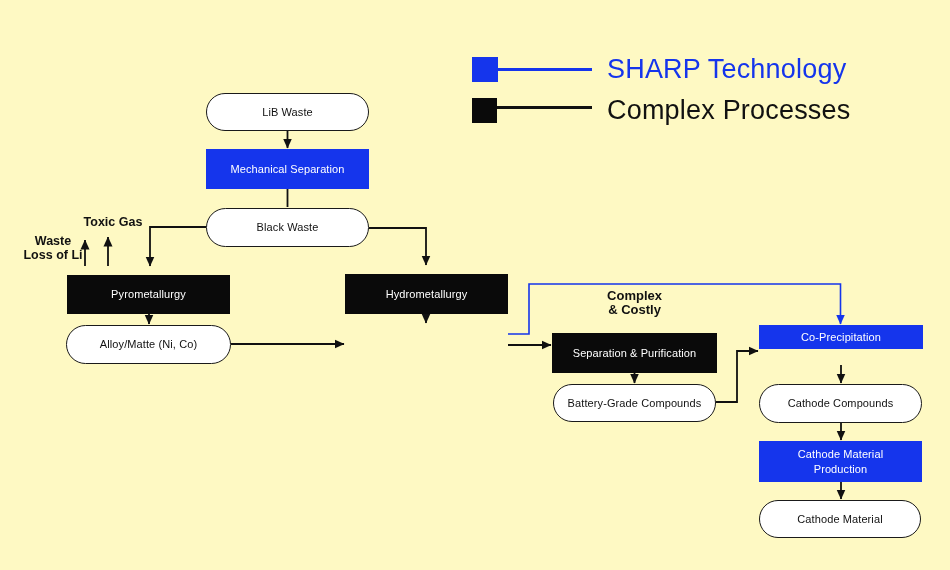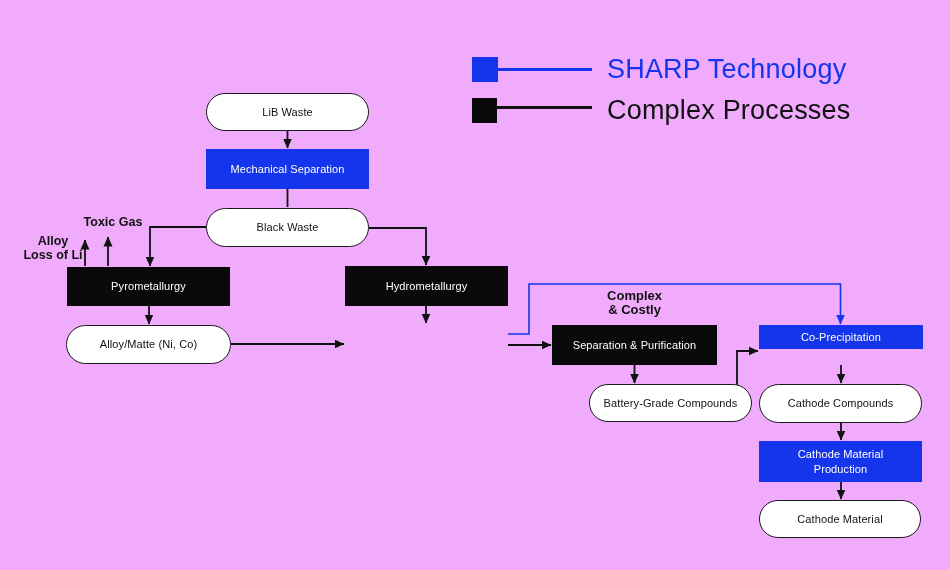--- a/index.html
+++ b/index.html
@@ -1,36 +1,36 @@
 <!DOCTYPE html>
 <html style="--sharp-blue: #1535ec; --common-black: #0a0a0a;"><head>
 <meta charset="utf-8">
 <style>
   html,body { margin:0; padding:0; background:#ffffff; }
   .canvas {
-    position:relative; width:950px; height:570px; background:#f0abfc;
+    position:relative; width:950px; height:570px; background:#fef9c3;
     font-family:"Liberation Sans", sans-serif; overflow:hidden;
   }
   svg.wires { position:absolute; left:0; top:0; width:950px; height:570px; }
   .wire { stroke:#111111; stroke-width:1.8; fill:none; }
   .wire.blue { stroke:var(--sharp-blue,#1535ec); stroke-width:1.6; }
   .ahk { fill:#111111; }
   .ahb { fill:var(--sharp-blue,#1535ec); }
 
   .node {
     position:absolute; box-sizing:border-box;
     display:flex; align-items:center; justify-content:center;
     text-align:center; font-size:11px; line-height:15px;
     white-space:pre-line; letter-spacing:0.1px;
   }
   .node.pill {
     background:#ffffff; border:1.6px solid #1a1a1a;
     border-radius:20px; color:#111111;
   }
-  .node.common { background:var(--common-black,#0a0a0a); color:#ffffff; }
+  .node.common { background:var(--common-black,#0a0a0a); color:#ffffff;margin-top:8px; }
   .node.sharp  { background:var(--sharp-blue,#1535ec); color:#ffffff; }
 
   .annot {
     position:absolute; font-weight:bold; color:#111111;
     font-size:12.5px; line-height:13.5px; text-align:center; white-space:pre-line;
   }
   .annot.complex { font-size:13px; line-height:14px; }
 
   .legend-swatch { position:absolute; }
   .legend-line { position:absolute; height:2.6px; }
@@ -82,26 +82,26 @@
   <div class="legend-line black-l" style="left:497px;top:106px;width:95px;"></div>
   <div class="legend-label black" style="left:607px;top:95px;">Complex Processes</div>
 
   <div class="node pill" style="left:206px;top:93px;width:163px;height:38px;">LiB Waste</div>
   <div class="node sharp" style="left:206px;top:149px;width:163px;height:40px;">Mechanical Separation</div>
   <div class="node pill" style="left:206px;top:208px;width:163px;height:39px;">Black Waste</div>
   <div class="node common" style="left:67px;top:267px;width:163px;height:39px;">Pyrometallurgy</div>
   <div class="node common" style="left:345px;top:266px;width:163px;height:40px;">Hydrometallurgy</div>
   <div class="node pill" style="left:66px;top:325px;width:165px;height:39px;">Alloy/Matte (Ni, Co)</div>
   <div class="node common" style="left:552px;top:325px;width:165px;height:40px;text-align:right;">Separation &amp; Purification</div>
-  <div class="node pill" style="left:553px;top:384px;width:163px;height:38px;margin-left:36px;">Battery-Grade Compounds</div>
+  <div class="node pill" style="left:553px;top:384px;width:163px;height:38px;">Battery-Grade Compounds</div>
   <div class="node sharp" style="left:759px;top:325px;width:164px;height:24px;">Co-Precipitation</div>
   <div class="node pill" style="left:759px;top:384px;width:163px;height:39px;">Cathode Compounds</div>
   <div class="node sharp" style="left:759px;top:441px;width:163px;height:41px;">Cathode Material
 Production</div>
   <div class="node pill" style="left:759px;top:500px;width:162px;height:38px;">Cathode Material</div>
 
   <div class="annot" style="left:63px;top:216px;width:100px;">Toxic Gas</div>
-  <div class="annot" style="left:3px;top:235px;width:100px;">Alloy
+  <div class="annot" style="left:3px;top:235px;width:100px;">Waste
 Loss of Li</div>
   <div class="annot complex" style="left:574px;top:289px;width:121px;">Complex
 &amp; Costly</div>
 
 </div>
 
 </body></html>

